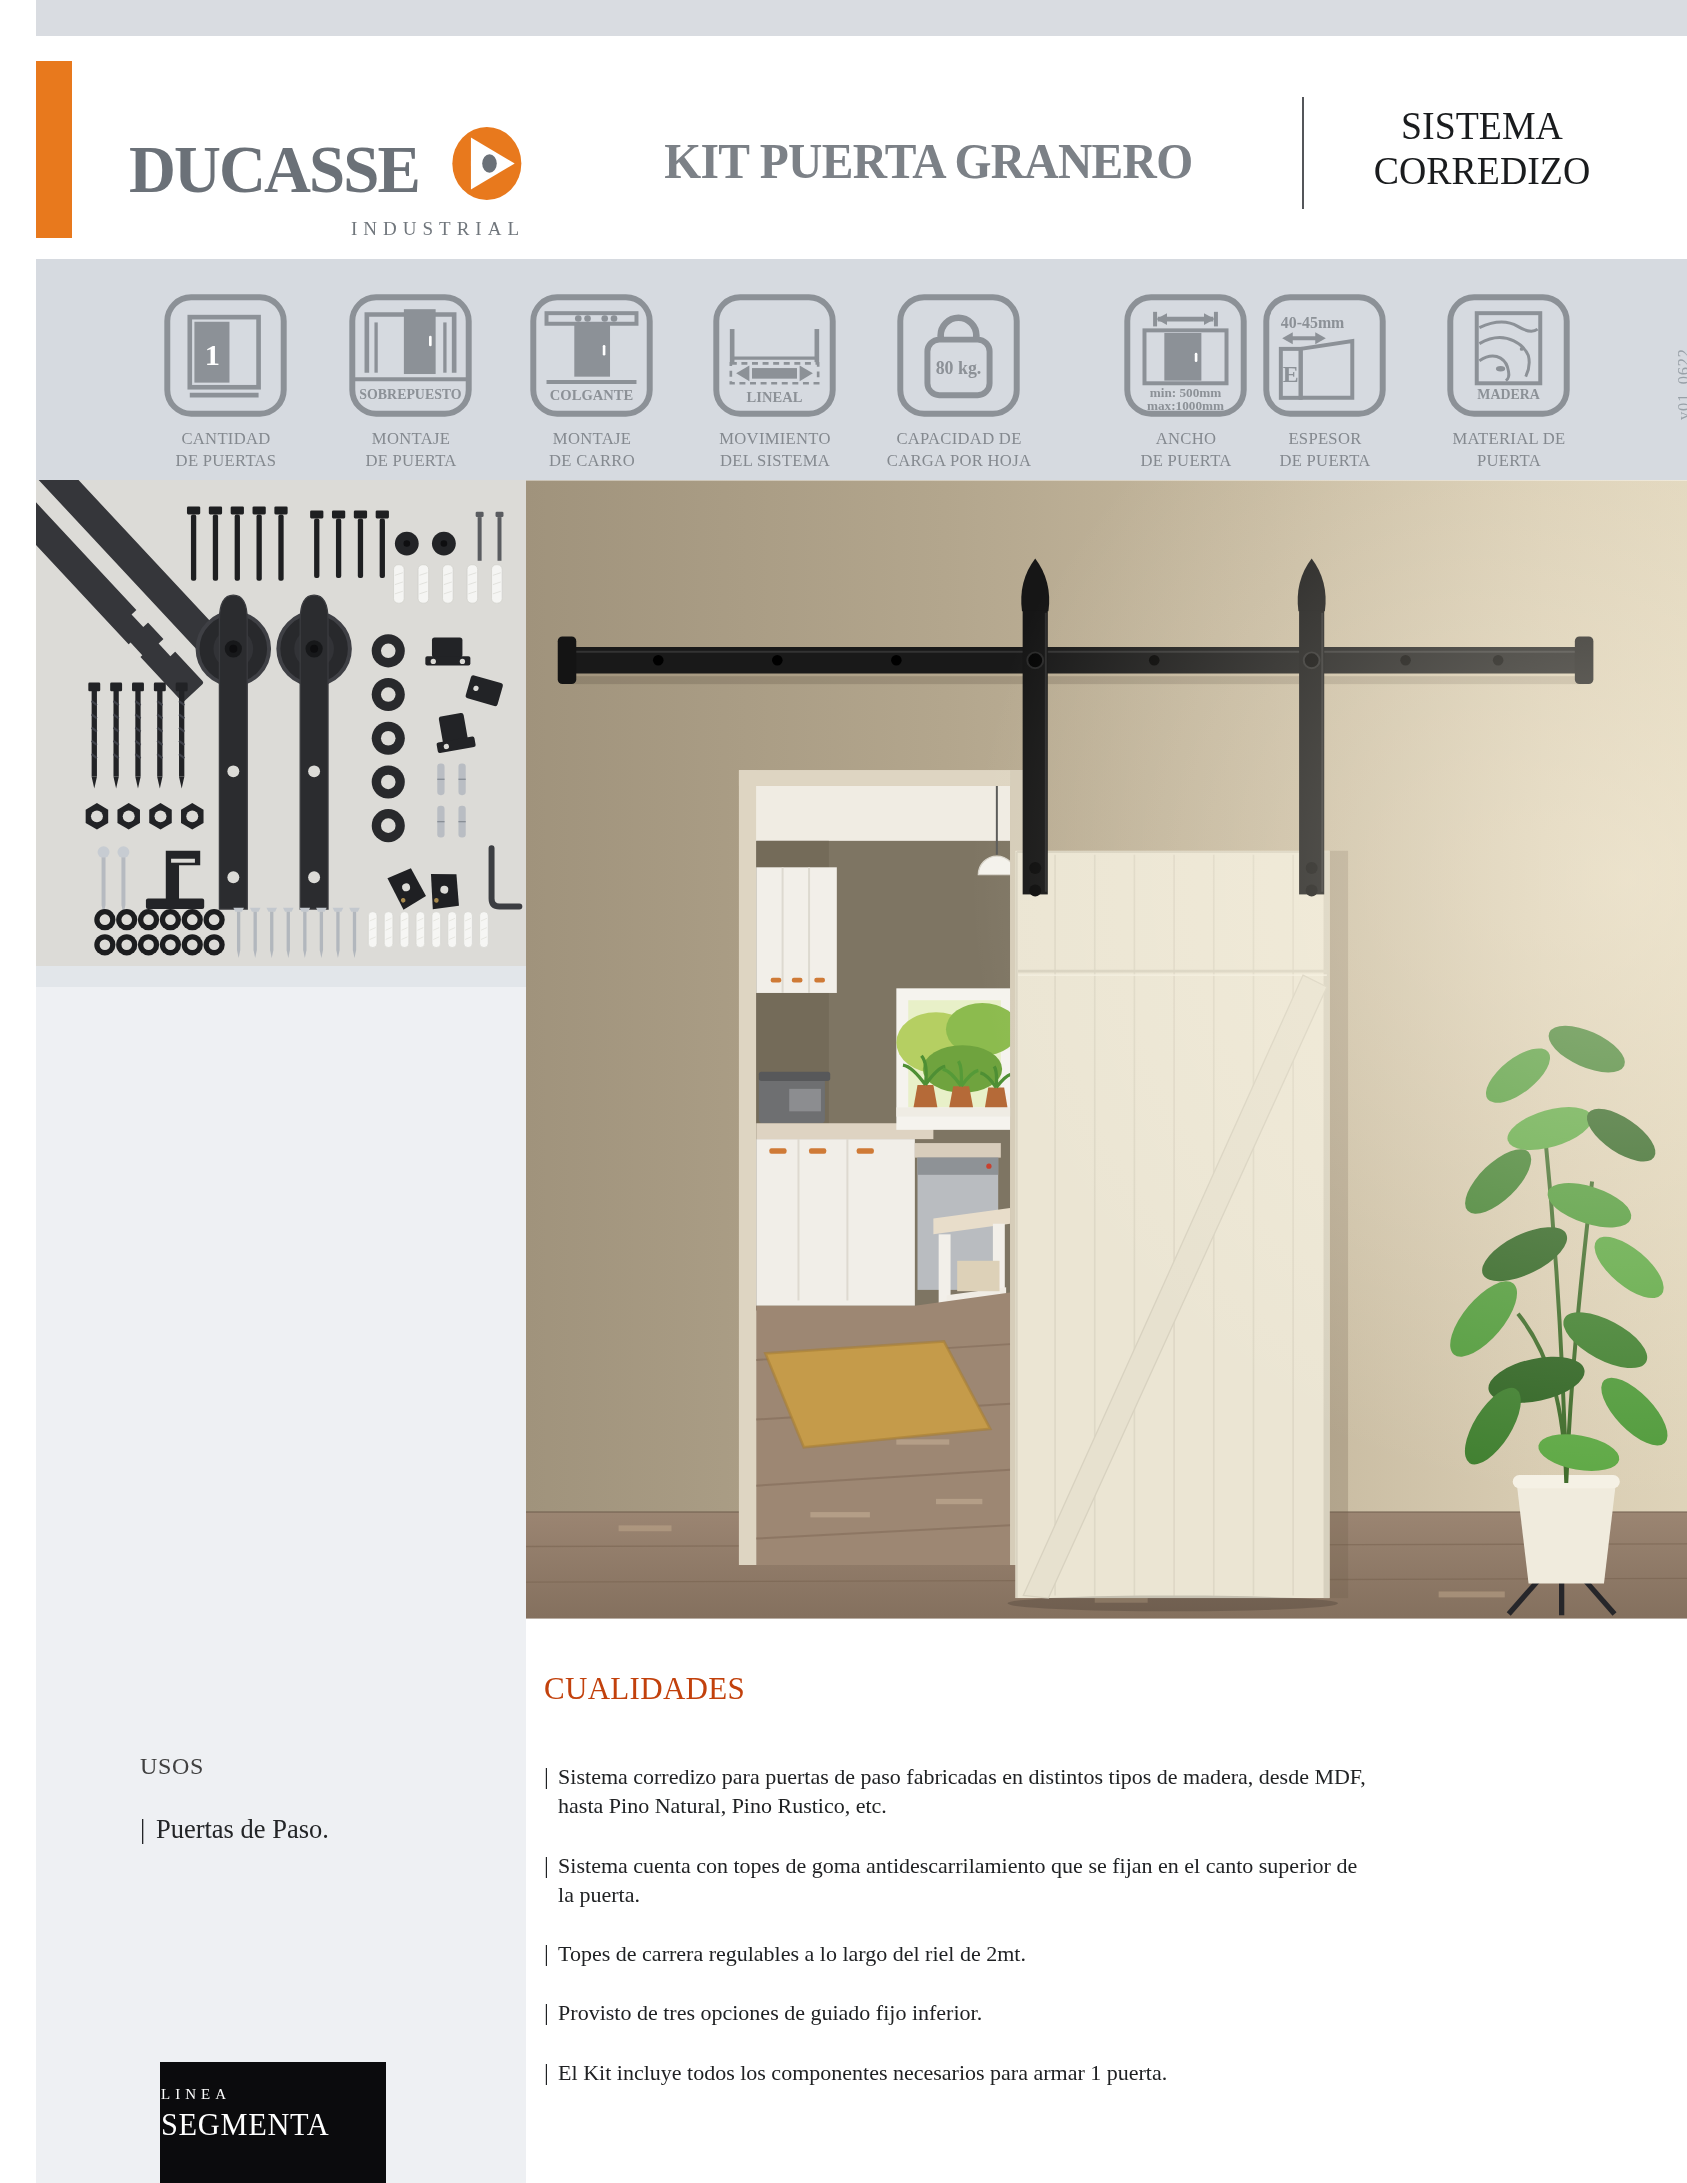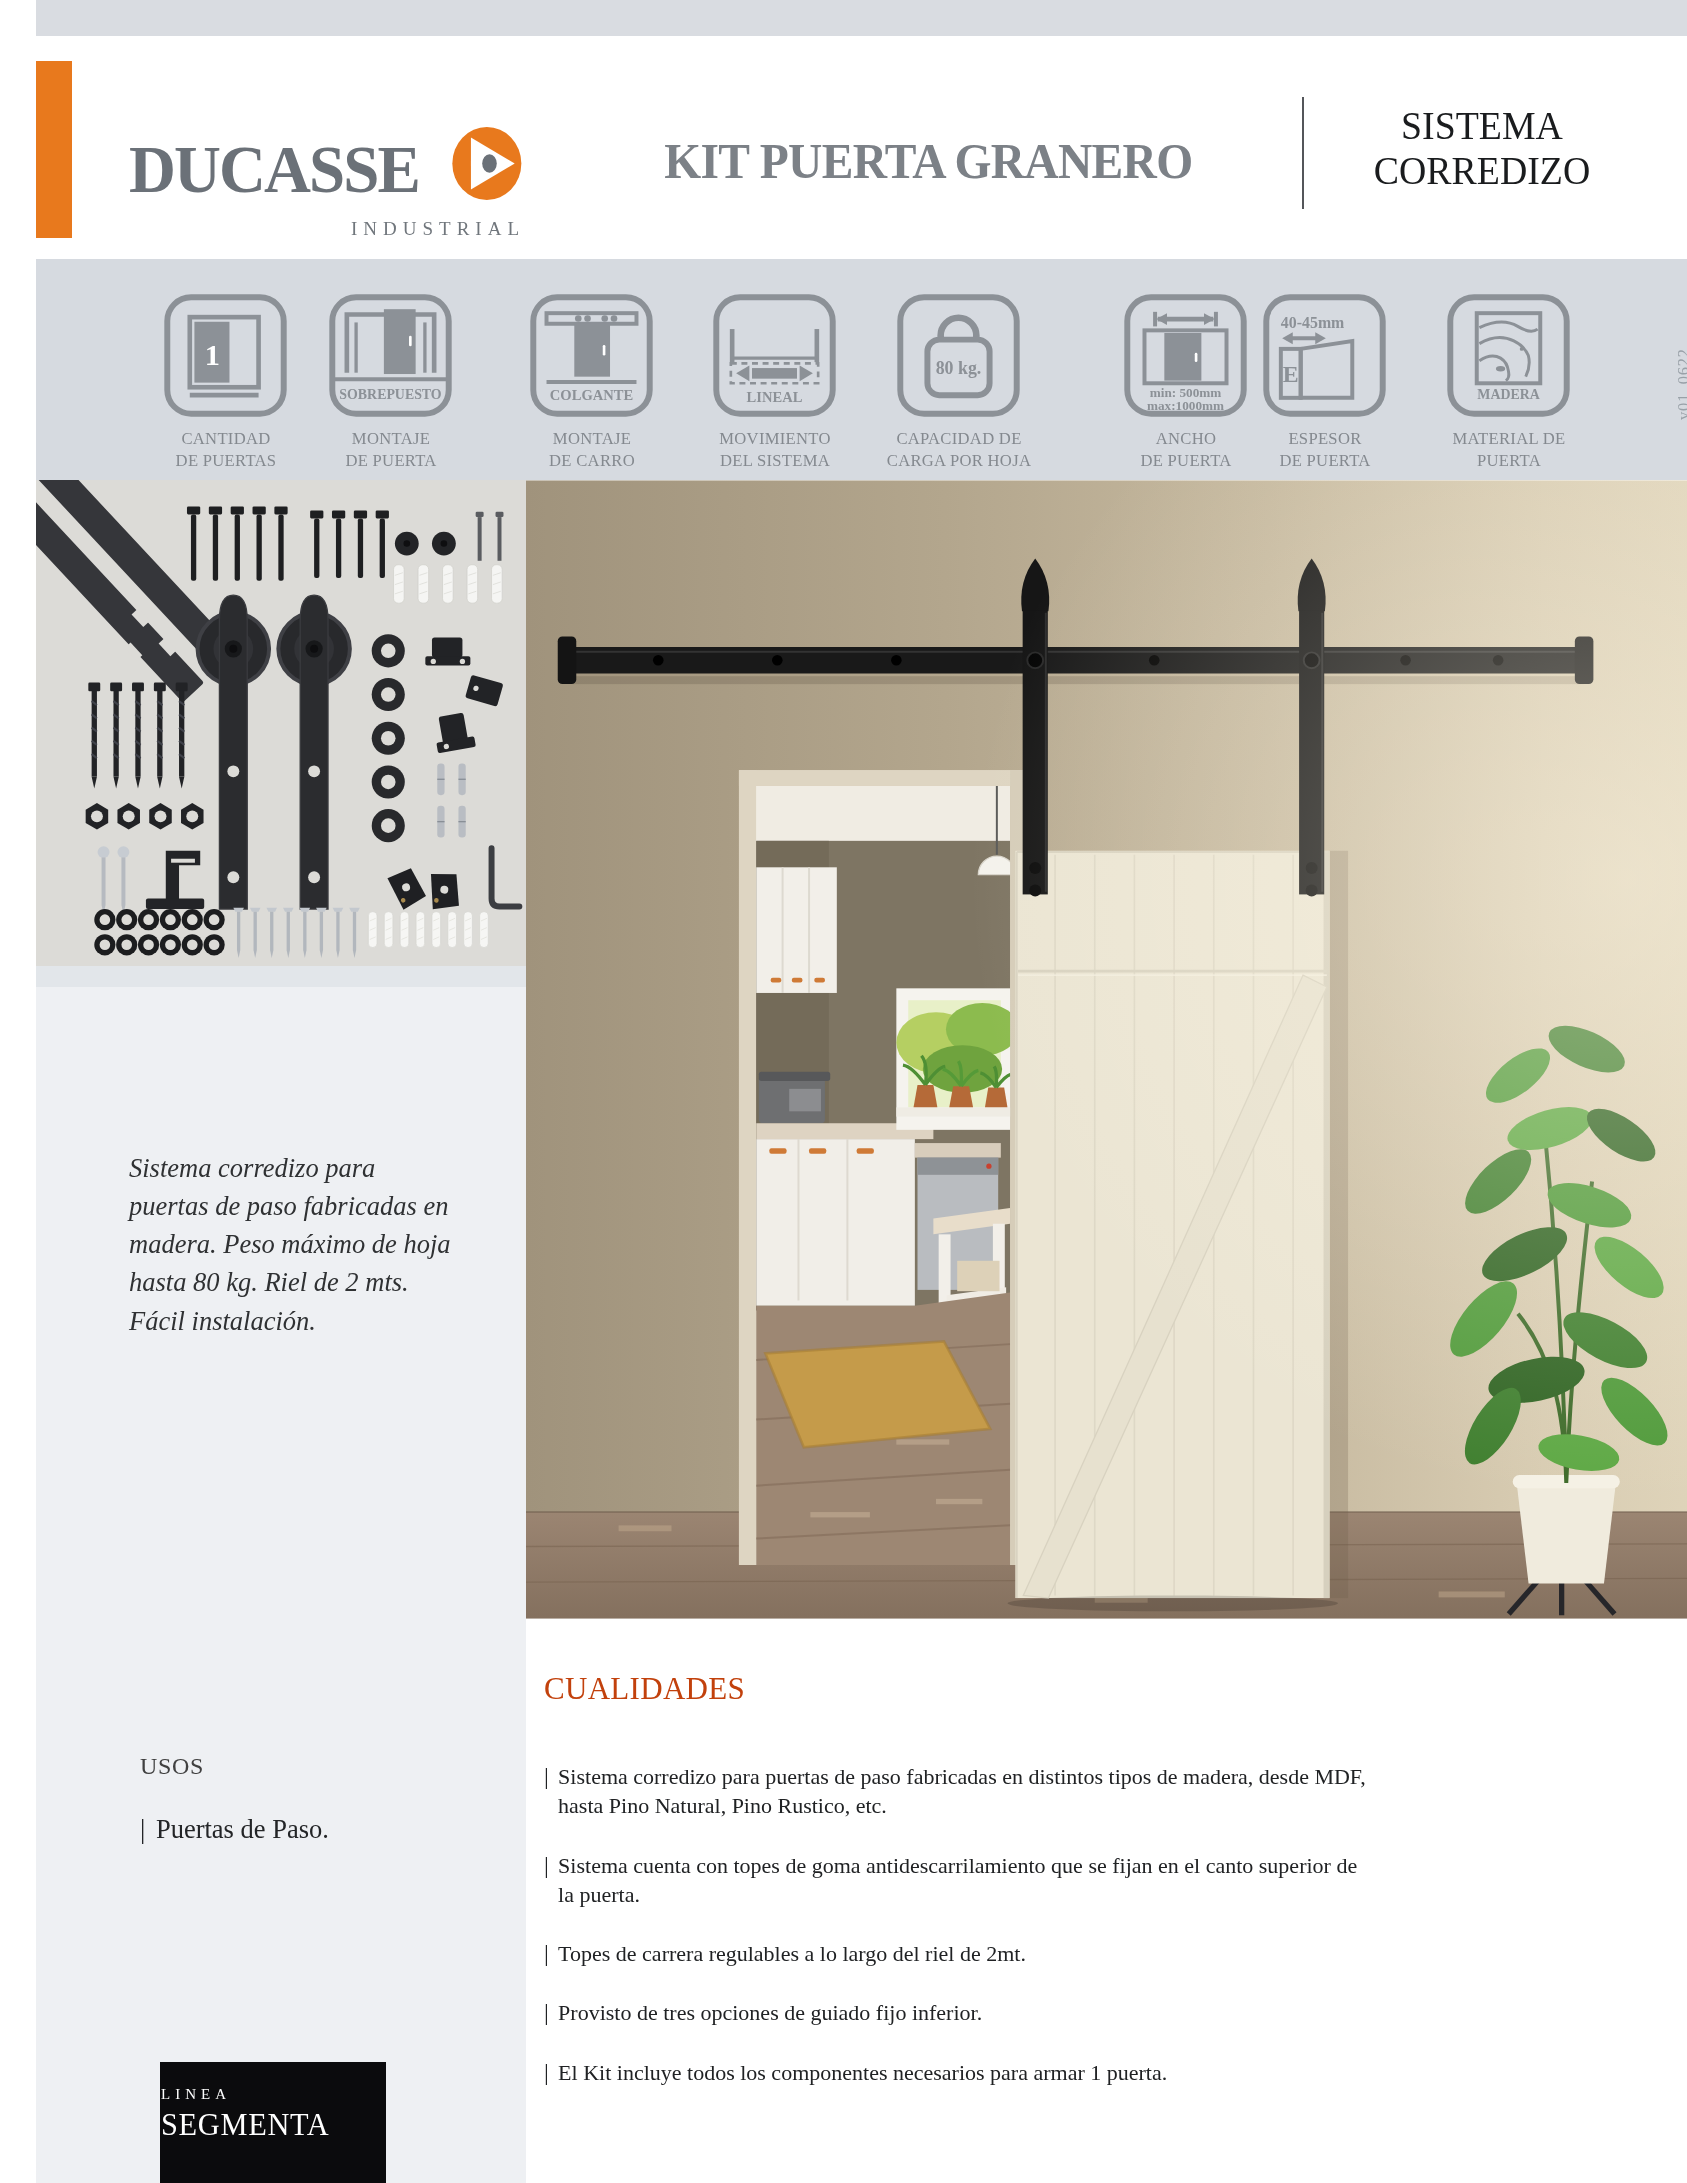--- a/index.html
+++ b/index.html
@@ -79,21 +79,21 @@
       <rect x="49" y="45" width="53" height="92" fill="#8c9197"></rect>
       <text x="76" y="110" text-anchor="middle" font-size="46" font-weight="bold" fill="#ffffff">1</text>
       <line x1="42" y1="156" x2="146" y2="156" stroke="#8c9197" stroke-width="7"></line>
     </svg>
     <div class="spec-label" style="left:-22.5px;top:136px">
       <div>CANTIDAD</div>
         <div>DE PUERTAS</div>
     </div>
   </div>
 
-  <div class="spec" style="left:291px">
+  <div class="spec" style="left:311px">
     <svg width="127" height="127" viewBox="0 0 192 192">
       <rect x="8" y="8" width="176" height="176" rx="36" fill="none" stroke="#8c9197" stroke-width="9"></rect>
       <path d="M30,122 L30,34 L162,34 L162,122" fill="none" stroke="#8c9197" stroke-width="7"></path>
       <line x1="44" y1="46" x2="44" y2="122" stroke="#8c9197" stroke-width="5"></line>
       <line x1="148" y1="46" x2="148" y2="122" stroke="#8c9197" stroke-width="5"></line>
       <rect x="86" y="26" width="48" height="98" fill="#8c9197"></rect>
       <rect x="124" y="66" width="4" height="16" rx="2" fill="#ffffff"></rect>
       <line x1="12" y1="132" x2="180" y2="132" stroke="#8c9197" stroke-width="6"></line>
       <text x="96" y="162" text-anchor="middle" font-size="21" font-weight="bold" fill="#8c9197">SOBREPUESTO</text>
     </svg>
@@ -779,21 +779,20 @@
         <ellipse cx="1632" cy="1300" rx="70" ry="30" fill="#3f7f2f" transform="rotate(28 1632 1300)"></ellipse>
         <ellipse cx="1528" cy="1360" rx="74" ry="32" fill="#2f6423" transform="rotate(-12 1528 1360)"></ellipse>
         <ellipse cx="1676" cy="1408" rx="66" ry="28" fill="#4f9a3a" transform="rotate(46 1676 1408)"></ellipse>
         <ellipse cx="1462" cy="1430" rx="66" ry="28" fill="#3f7f2f" transform="rotate(-58 1462 1430)"></ellipse>
         <ellipse cx="1592" cy="1470" rx="62" ry="26" fill="#5da844" transform="rotate(10 1592 1470)"></ellipse>
       </g>
     </g>
     <rect width="1810" height="1721" fill="url(#glowG)"></rect>
   </svg>
 
-  <div class="abs description">Sistema corredizo para puertas de paso fabricadas en madera. Peso máximo de hoja hasta 80 kg. Riel de 2 mts. Fácil instalación.</div>
 
   <div class="abs usos-title">USOS</div>
   <div class="abs usos-item">
     <span class="bar">|</span>
     <span>Puertas de Paso.</span>
   </div>
 
   <div class="abs cual-title">CUALIDADES</div>
   <div class="abs cual-list">
     <div class="cual-item">

